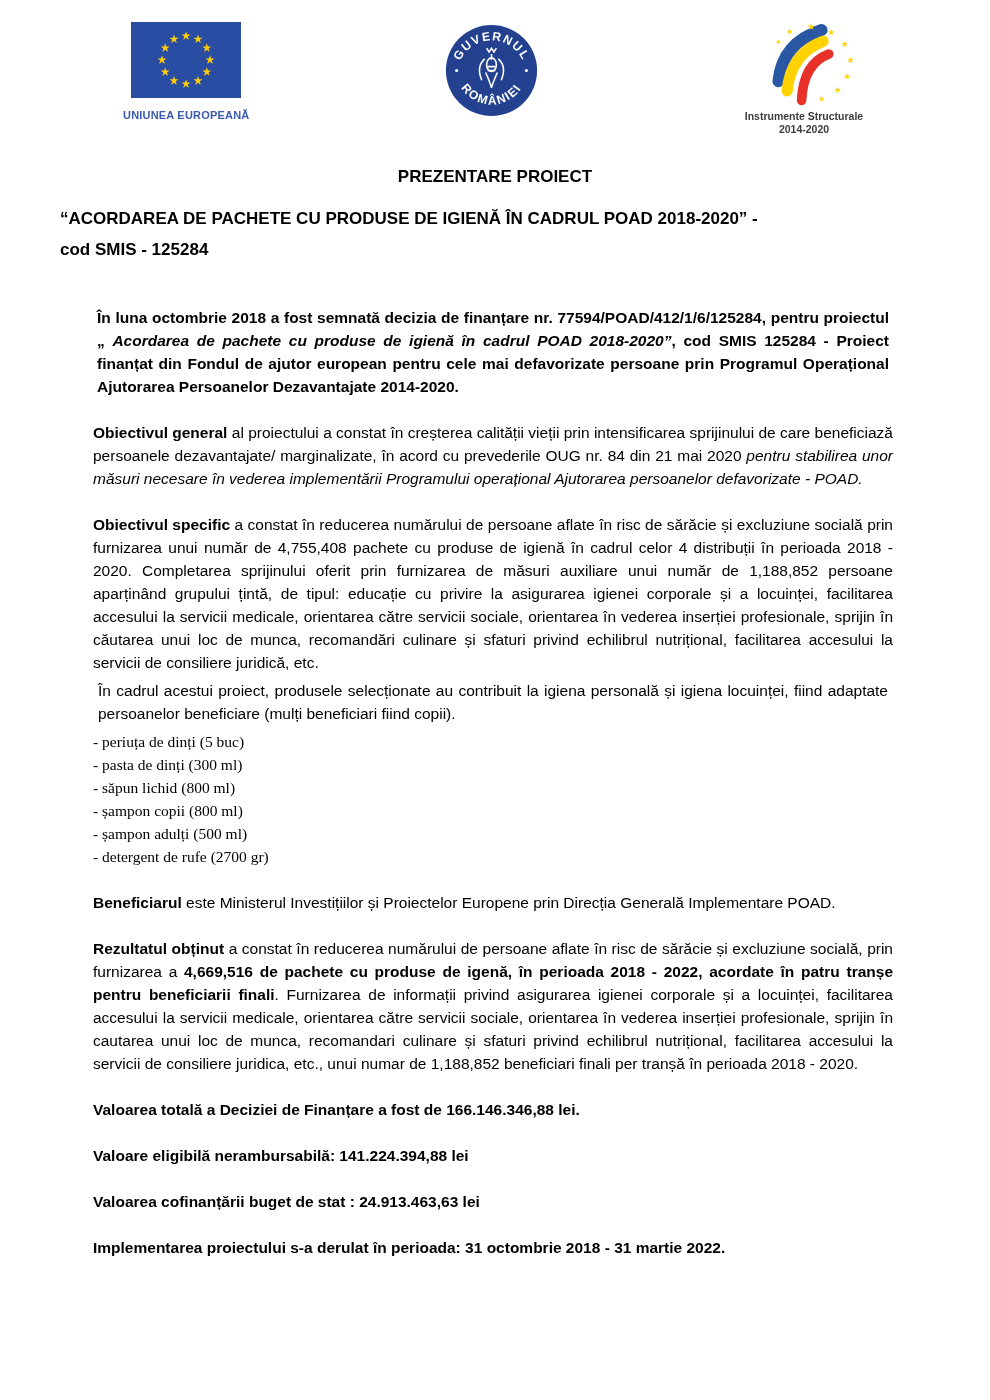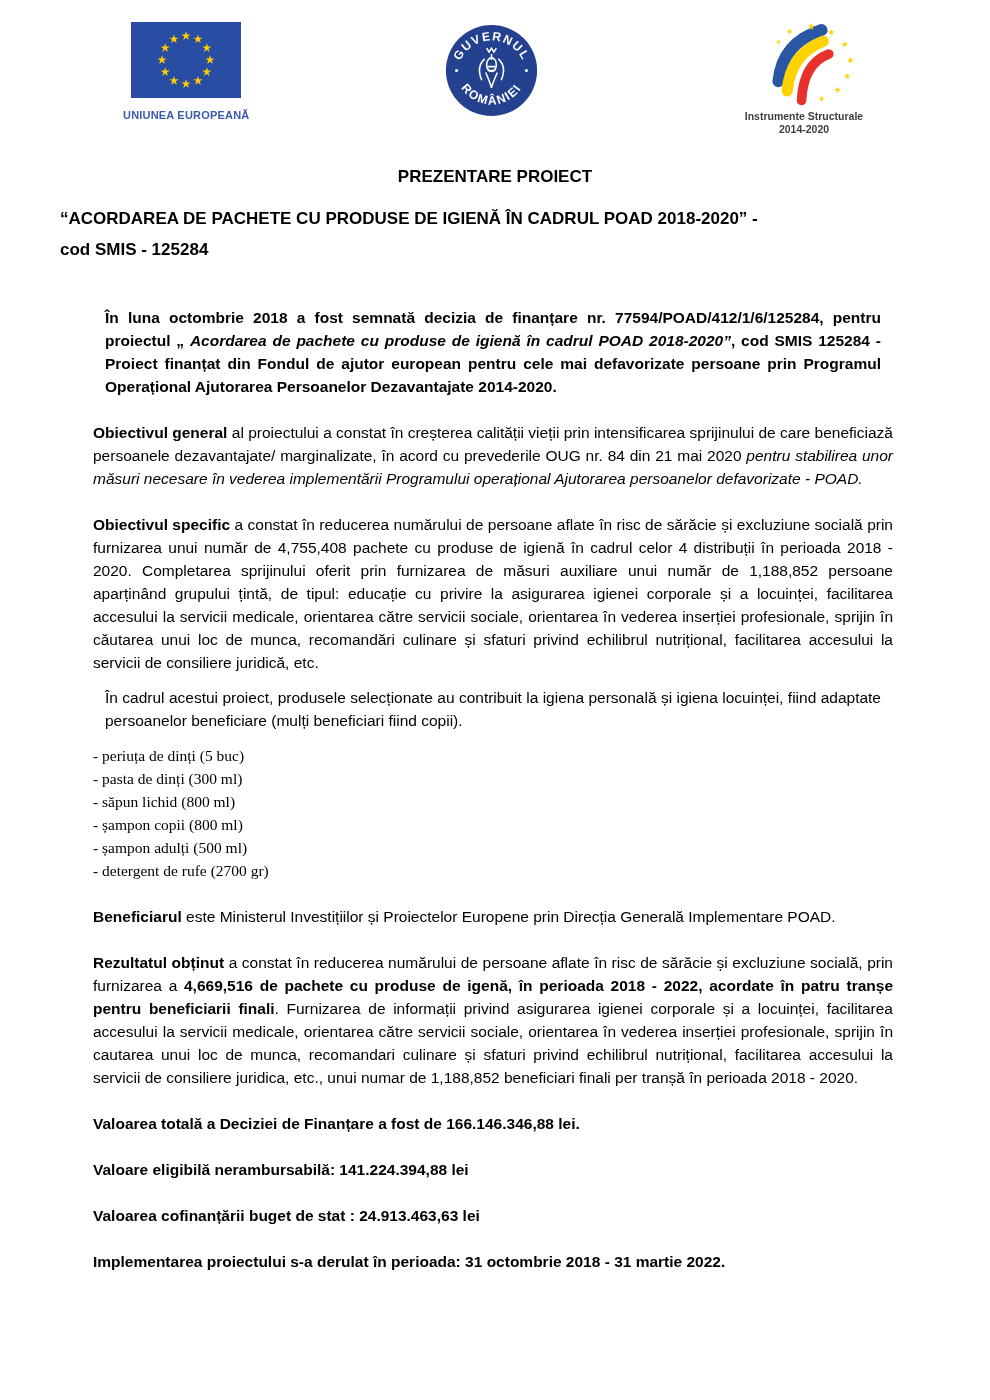--- a/index.html
+++ b/index.html
@@ -23,22 +23,22 @@
   .doc-title {
     margin:30px 0 0; text-align:center; font-size:17px; font-weight:700; line-height:22px;
   }
   .project-title {
     margin:15px 60px 0; text-align:left; font-size:17px; font-weight:700; line-height:31px;
   }
   .content {
     margin:41px 97px 0 93px; font-size:15.5px; line-height:23px; text-align:justify;
   }
   .para { margin:23px 0 0; }
-  .para-first { margin:12px; }
-  .line { margin:12px; }
+  .para-first { margin:4px; }
+  .line { margin:5px; }
   ul.products { margin:0; padding:0; list-style:none;font-family:Liberation Serif, serif; }
   ul.products li { line-height:23px; }
   .total-line { margin:23px 0 0; font-weight:700; }
 </style>
 </head>
 <body>
 
 <div class="page">
 
   <header class="logo-header">

